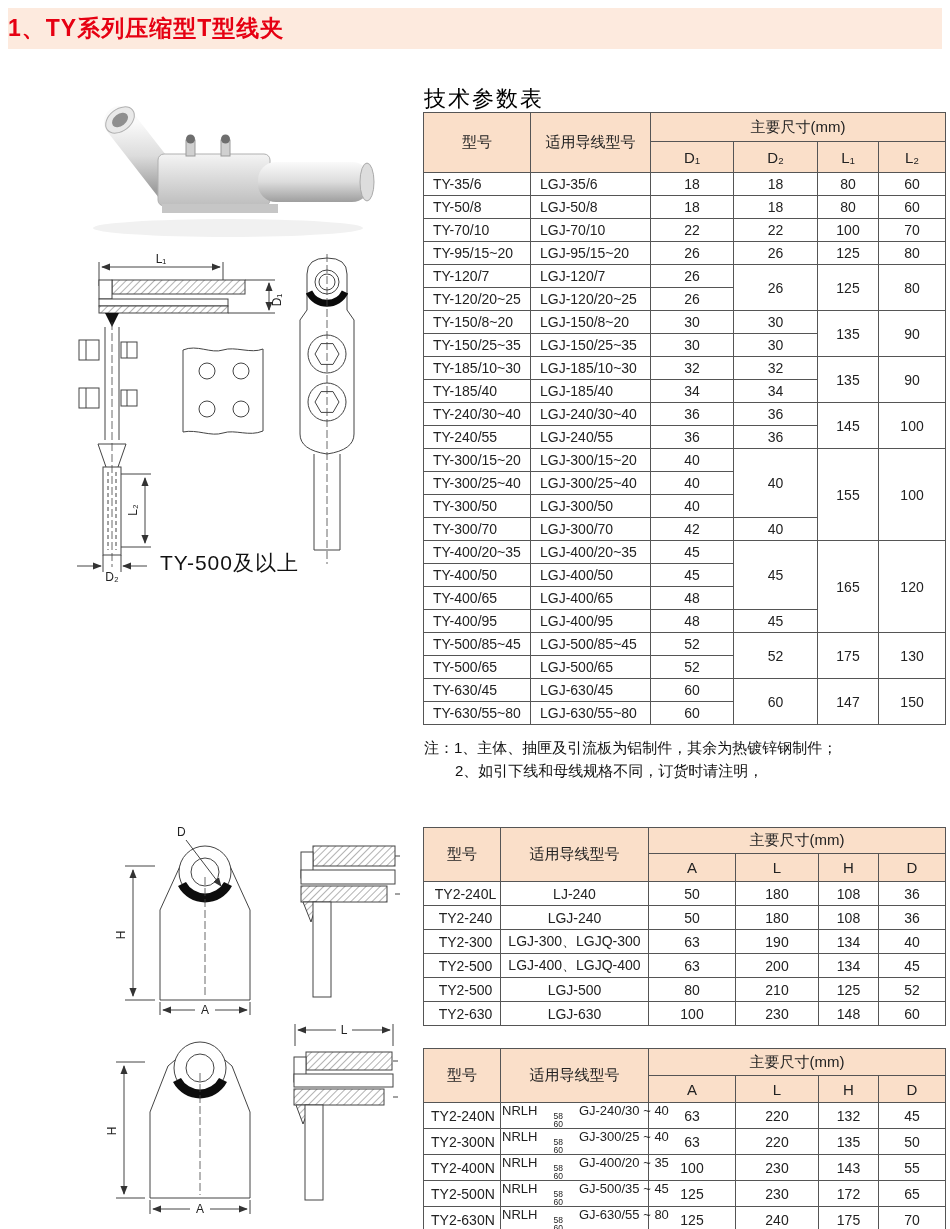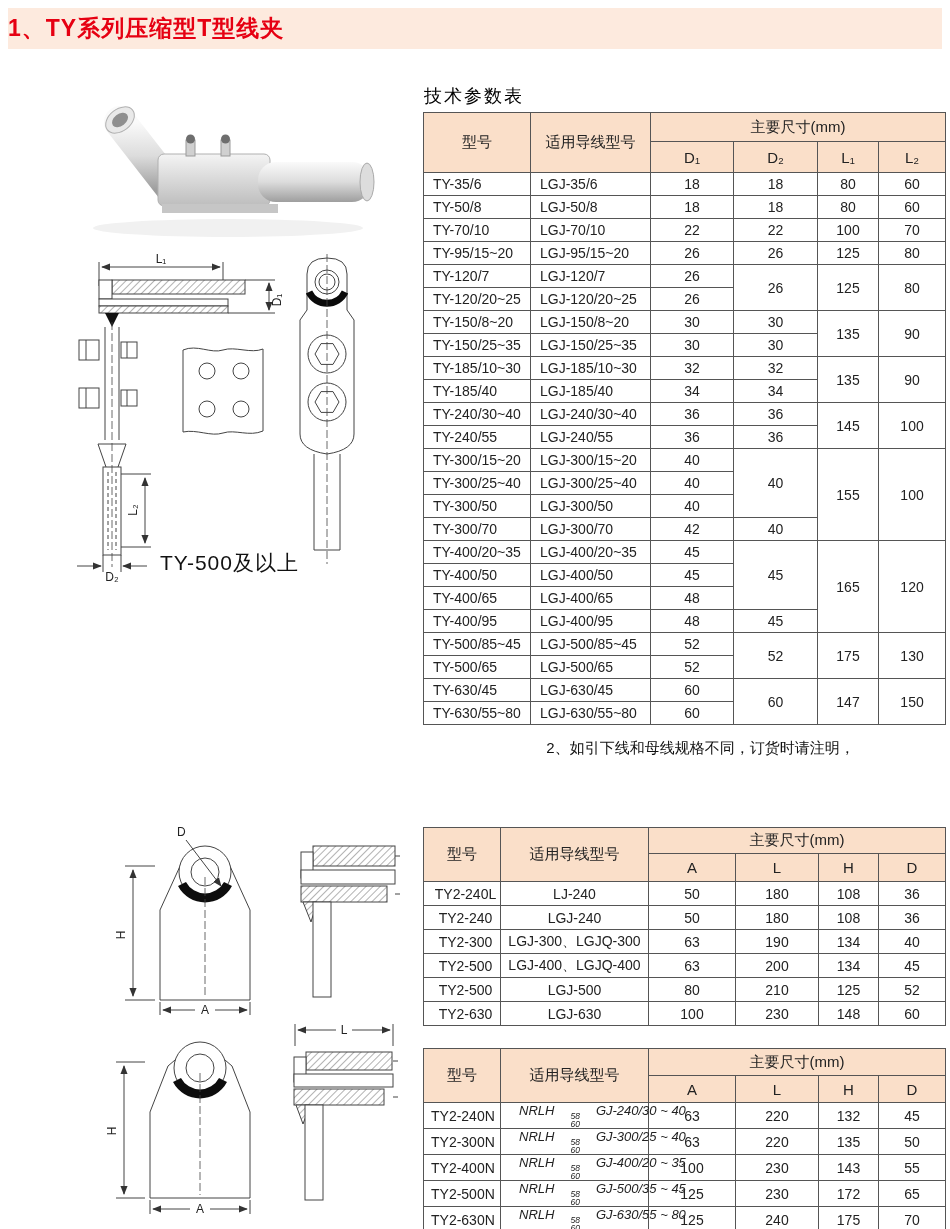--- a/index.html
+++ b/index.html
@@ -1,35 +1,35 @@
 <!DOCTYPE html>
 <html><head>
 <meta charset="utf-8">
 <style>
   html,body{margin:0;padding:0;background:#fff;}
   .page{position:relative;width:950px;height:1229px;background:#ffffff;overflow:hidden;
         font-family:"Liberation Sans","DejaVu Sans",sans-serif;color:#222;}
   .title-bar{position:absolute;left:8px;top:8px;width:934px;height:41px;background:#fdeade;}
   .title-text{font-size:23px;font-weight:bold;color:#e60012;line-height:41px;letter-spacing:1px;}
-  .section-label{position:absolute;left:424px;top:84px;font-size:18px;color:#000;letter-spacing:2px;}
+  .section-label{position:absolute;left:424px;top:84px;font-size:22px;color:#000;letter-spacing:2px;}
   table.params{position:absolute;left:423px;border-collapse:collapse;table-layout:fixed;width:522px;background:#fff;}
   table.params th,table.params td{border:1px solid #555;padding:0;text-align:center;font-weight:normal;color:#222;}
   table.params thead th{background:#fadfc9;font-size:15px;}
   .t1{top:112px}.t2{top:827px}.t3{top:1048px}
   .t1 thead tr:first-child{height:29px}.t1 thead tr:last-child{height:31px}.t1 tbody tr{height:23px}
   .t2 thead tr:first-child{height:26px}.t2 thead tr:last-child{height:28px}.t2 tbody tr{height:24px}
   .t3 thead tr:first-child{height:27px}.t3 thead tr:last-child{height:27px}.t3 tbody tr{height:23px}
   table.params td{font-size:14px;}
   .t1 td.c0,.t1 td.c1{text-align:left;padding-left:9px;}
   .t2 td.c0{text-align:center;padding-left:7px;}
   .t3 td.c0{text-align:left;padding-left:7px;}
-  .t3 td.c1{text-align:right;padding-left:18px;font-size:13px;white-space:nowrap;font-style:italic;}
+  .t3 td.c1{text-align:right;padding-left:1px;font-size:13px;white-space:nowrap;}
   .stack{display:inline-flex;flex-direction:column;font-size:8.5px;line-height:8px;vertical-align:-4px;margin:0 16px;}
   .notes{position:absolute;left:424px;top:736px;width:522px;font-size:15px;color:#111;line-height:23px;}
-  .notes .n2{padding-left:31px;text-align:center;}
+  .notes .n2{padding-left:31px;}
   .caption{position:absolute;left:160px;top:549px;font-size:21px;color:#111;letter-spacing:1px;}
   .drawing{position:absolute;}
   svg text{font-family:"Liberation Sans","DejaVu Sans",sans-serif;fill:#222;stroke:none;font-size:12px;}
 </style>
 </head>
 <body>
 
 <div class="page">
 
   <svg width="0" height="0" style="position:absolute" aria-hidden="true">
@@ -394,20 +394,21 @@
         </tr>
         <tr>
           <td class="c0">TY-630/55~80</td>
           <td class="c1">LGJ-630/55~80</td>
           <td class="c2">60</td>
         </tr>
       </tbody>
     </table>
 
   <div class="notes">
+    <div class="n1">注：1、主体、抽匣及引流板为铝制件，其余为热镀锌钢制件；</div>
     <div class="n2">2、如引下线和母线规格不同，订货时请注明，</div>
   </div>
 
   <table class="params t2">
     <colgroup>
         <col style="width:77px">
         <col style="width:148px">
         <col style="width:87px">
         <col style="width:83px">
         <col style="width:60px">

